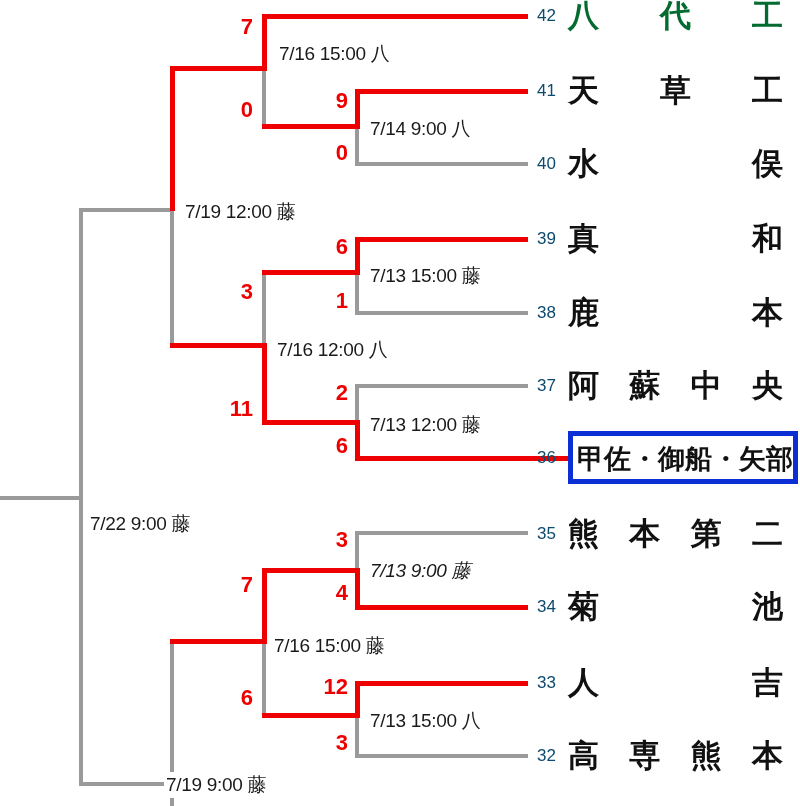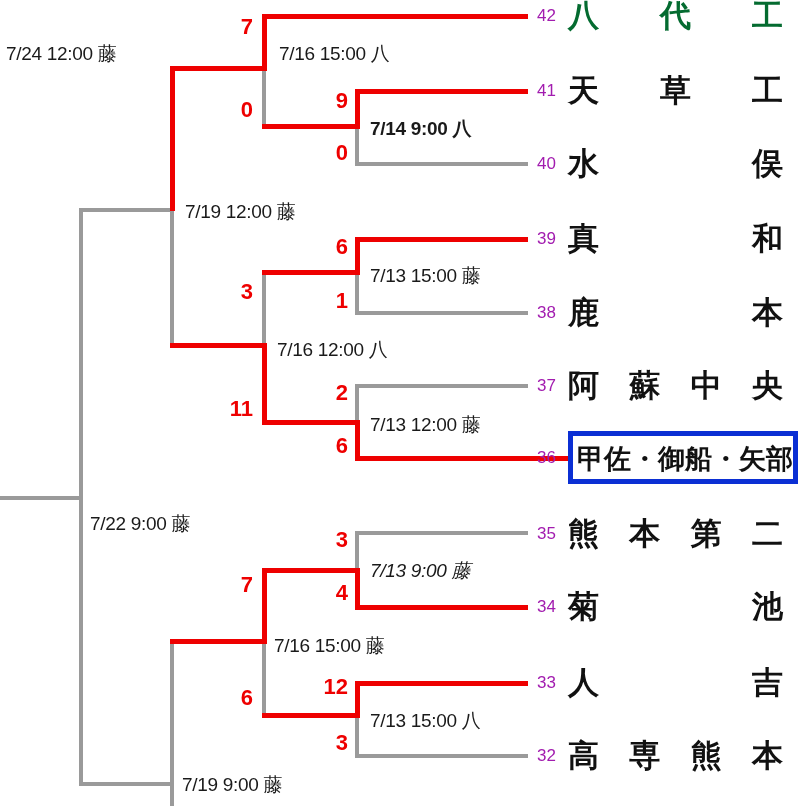--- a/index.html
+++ b/index.html
@@ -38,21 +38,21 @@
     color:#ee0000;
     font-weight:600;
     z-index:6;
     white-space:nowrap;
     text-align:right;
   }
 
   .seed{
     position:absolute;
     font-size:17px;
-    color:#a21caf;
+    color:#0c4a6e;
     z-index:6;
     text-align:right;
     width:28px;
     white-space:nowrap;
   }
 
   .team{
     position:absolute;
     font-size:31px;
     color:#111111;
@@ -128,32 +128,31 @@
   <div class="ln v" style="left:170px;top:66px;height:281px;"></div>
   <div class="ln red v" style="left:170px;top:66px;height:145px;"></div>
   <div class="ln h" style="left:79px;top:208px;width:95px;"></div>
 
   <div class="ln v" style="left:170px;top:639px;height:167px;"></div>
   <div class="ln h" style="left:79px;top:782px;width:95px;"></div>
 
   <div class="ln v" style="left:79px;top:208px;height:578px;"></div>
   <div class="ln h" style="left:0px;top:496px;width:83px;"></div>
 
-  <div class="mlabel" style="left:4px;top:41px;">7/24 12:00 藤</div>
   <div class="mlabel" style="left:277px;top:41px;">7/16 15:00 八</div>
-  <div class="mlabel" style="left:368px;top:116px;font-weight:bold;">7/14 9:00 八</div>
+  <div class="mlabel" style="left:368px;top:116px;">7/14 9:00 八</div>
   <div class="mlabel" style="left:183px;top:199px;">7/19 12:00 藤</div>
   <div class="mlabel" style="left:368px;top:263px;">7/13 15:00 藤</div>
   <div class="mlabel" style="left:275px;top:337px;">7/16 12:00 八</div>
   <div class="mlabel" style="left:368px;top:412px;">7/13 12:00 藤</div>
   <div class="mlabel" style="left:88px;top:479px;margin-top:32px;">7/22 9:00 藤</div>
   <div class="mlabel" style="left:368px;top:558px;font-style:italic;">7/13 9:00 藤</div>
   <div class="mlabel" style="left:272px;top:633px;">7/16 15:00 藤</div>
   <div class="mlabel" style="left:368px;top:708px;">7/13 15:00 八</div>
-  <div class="mlabel" style="left:180px;top:772px;">7/19 9:00 藤</div>
+  <div class="mlabel" style="left:164px;top:772px;">7/19 9:00 藤</div>
 
   <div class="score" style="left:215px;top:14px;width:38px;">7</div>
   <div class="score" style="left:215px;top:97px;width:38px;">0</div>
   <div class="score" style="left:310px;top:88px;width:38px;">9</div>
   <div class="score" style="left:310px;top:140px;width:38px;">0</div>
 
   <div class="score" style="left:310px;top:234px;width:38px;">6</div>
   <div class="score" style="left:310px;top:288px;width:38px;">1</div>
   <div class="score" style="left:215px;top:279px;width:38px;">3</div>
 

